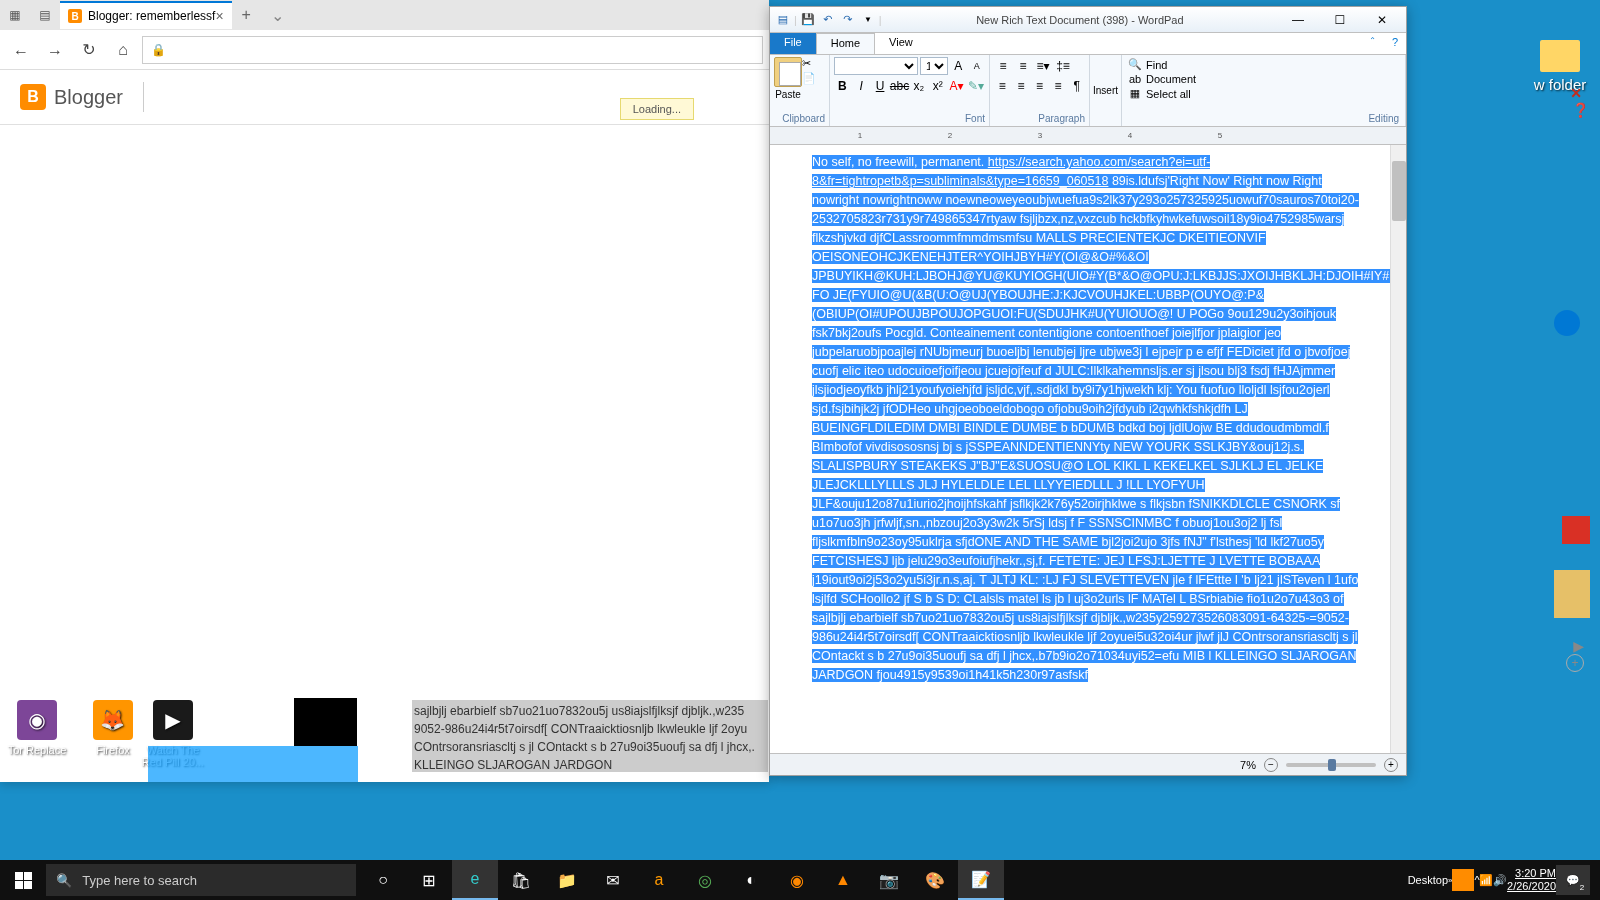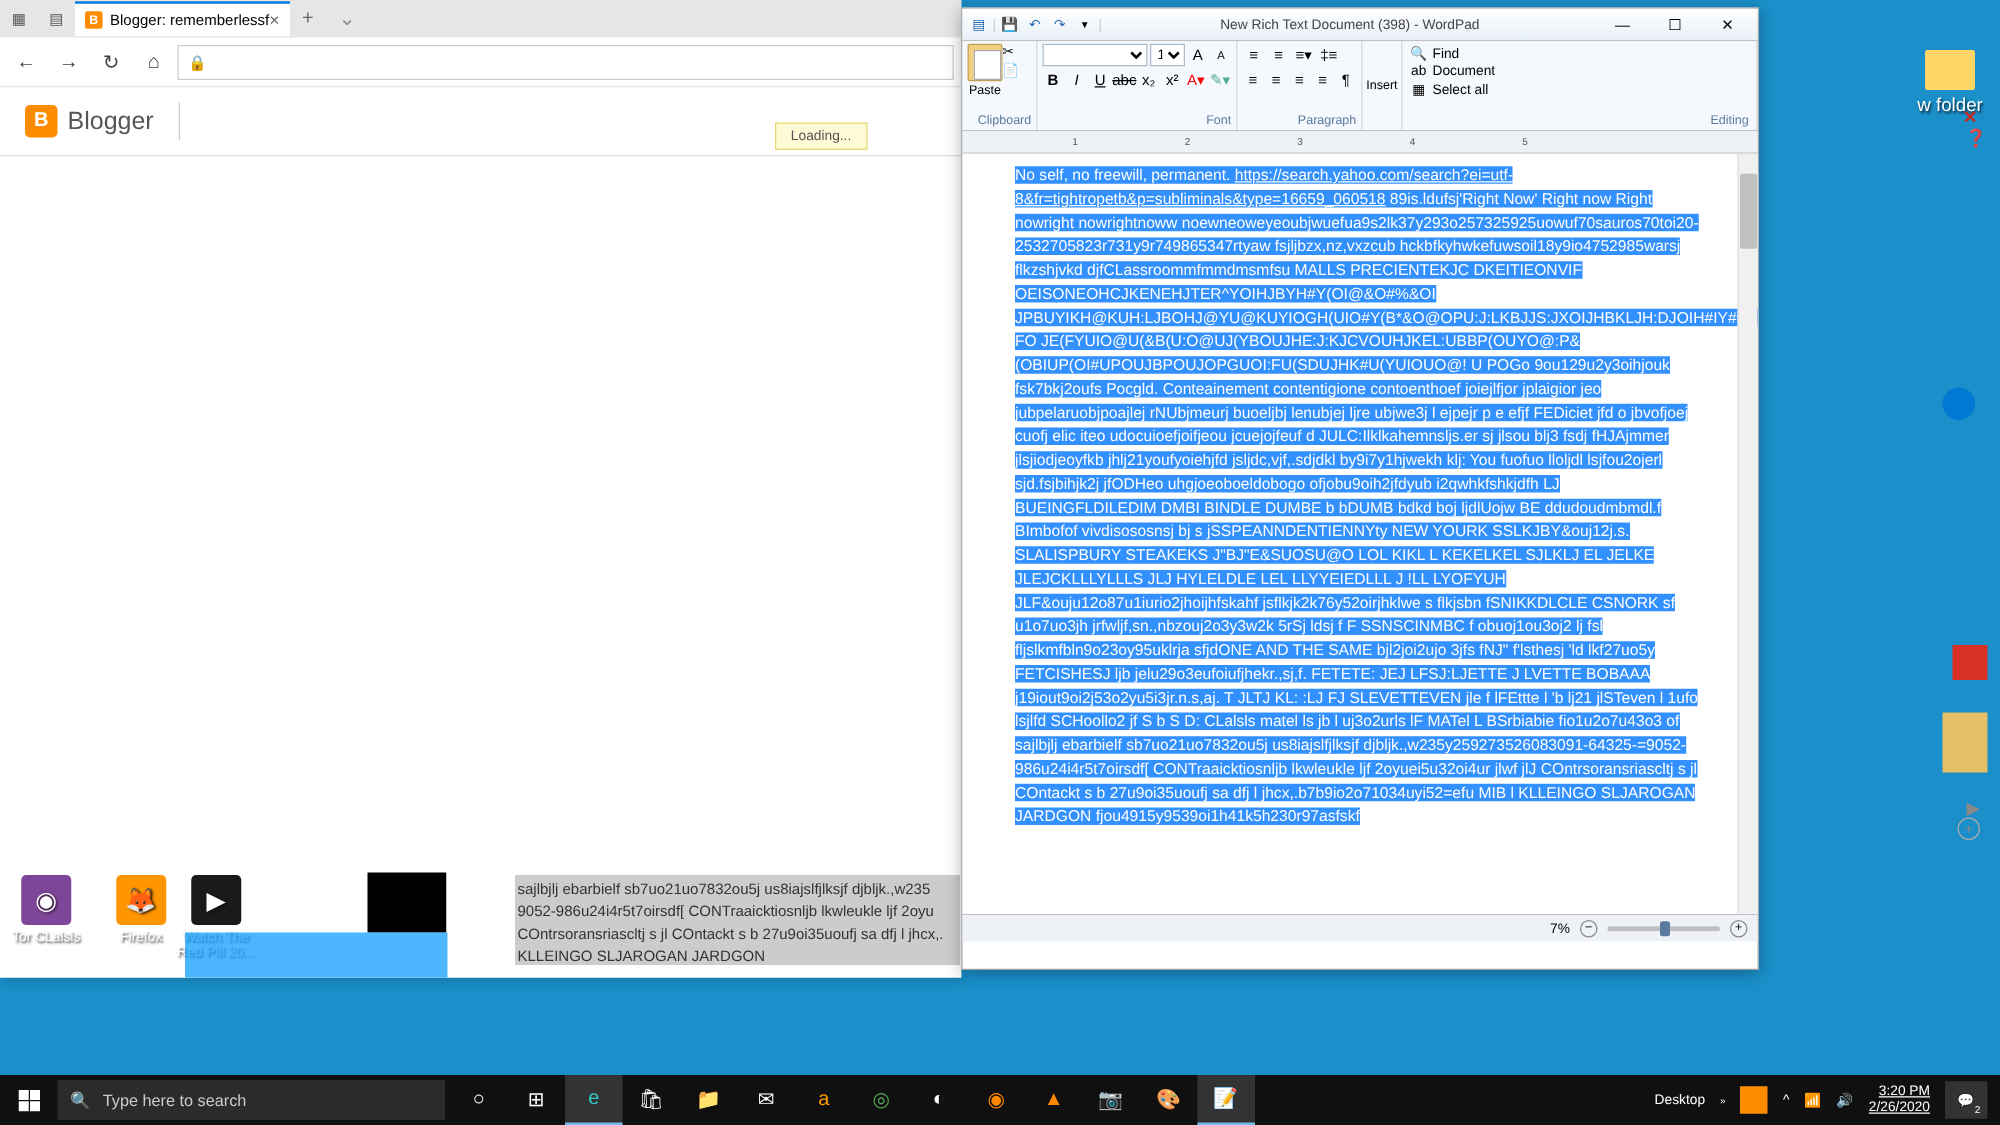--- a/index.html
+++ b/index.html
@@ -104,21 +104,21 @@
 .wp-zoom-btn { width: 14px; height: 14px; border: 1px solid #888; border-radius: 50%; display: flex; align-items: center; justify-content: center; font-size: 10px; }
 
 
 .taskbar { position: absolute; left: 0; bottom: 0; width: 1600px; height: 40px; background: #101010; display: flex; align-items: center; z-index: 100; }
 .tb-start { width: 46px; height: 40px; display: flex; align-items: center; justify-content: center; color: white; font-size: 16px; }
 .tb-win { display: grid; grid-template-columns: 8px 8px; grid-template-rows: 8px 8px; gap: 1px; }
 .tb-win div { background: white; }
 .tb-search { width: 310px; height: 32px; background: #2b2b2b; display: flex; align-items: center; padding: 0 10px; color: #ccc; font-size: 13px; gap: 10px; margin-right:4px;}
 .tb-icon { width: 46px; height: 40px; display: flex; align-items: center; justify-content: center; color: white; font-size: 16px; }
 .tb-icon.active { border-bottom: 2px solid #76b9ed; background: #333; }
-.tb-tray { margin-left: auto; display: flex; align-items: center; gap: 12px; padding: 0 10px; color: white; font-size: 11px; }
+.tb-tray { margin-left: auto; display: flex; align-items: center; padding: 0 10px; color: white; font-size: 11px; }
 .tb-clock { text-align: right; line-height: 1.2; text-decoration: underline; }
 .tb-notif { width: 34px; height: 30px; background: #333; display: flex; align-items: center; justify-content: center; position: relative; }
 .tb-notif-badge { position: absolute; bottom: 2px; right: 2px; width: 12px; height: 12px; background: #333; border-radius: 50%; font-size: 8px; display:flex;align-items:center;justify-content:center;}
 .tray-orange { width:22px; height:22px; background:#ff8c00; }
 
 .wp-clip-row { display:flex; height:50px;}
 </style>
 </head>
 <body>
 
@@ -150,21 +150,21 @@
         <span class="blogger-logo-text">Blogger</span>
       </div>
       <div class="blogger-divider"></div>
     </div>
     <div class="loading-badge">Loading...</div>
   </div>
 </div>
 
 <div class="desktop-icon icon-tor">
   <div class="icon-img">◉</div>
-  <div>Tor CLalsls</div>
+  <div>Tor Replace</div>
 </div>
 <div class="desktop-icon icon-firefox">
   <div class="icon-img">🦊</div>
   <div>Firefox</div>
 </div>
 <div class="desktop-icon icon-watch">
   <div class="icon-img">▶</div>
   <div>Watch The Red Pill 20...</div>
 </div>
 <div class="black-square"></div>
@@ -196,20 +196,27 @@
       <div class="wp-qat-icon" style="color:#2a6bb0;">↷</div>
       <div class="wp-qat-icon" style="font-size:8px;">▼</div>
       <div style="color:#ccc;">|</div>
     </div>
     <div class="wp-title">New Rich Text Document (398) - WordPad</div>
     <div class="wp-controls">
       <div class="wp-ctrl">—</div>
       <div class="wp-ctrl">☐</div>
       <div class="wp-ctrl close">✕</div>
     </div>
+  </div>
+  <div class="wp-tabs">
+    <div class="wp-tab file">File</div>
+    <div class="wp-tab active">Home</div>
+    <div class="wp-tab">View</div>
+    <div style="margin-left:auto; padding:3px 8px; color:#0078d4; font-size:8px;">⌃</div>
+    <div style="padding:3px 8px; color:#0078d4;">?</div>
   </div>
   <div class="wp-ribbon">
     <div class="wp-group wp-clipboard">
       <div class="wp-clip-row">
         <div class="wp-paste">
           <div class="wp-paste-icon"></div>
           <span>Paste</span>
         </div>
         <div class="wp-clip-side">
           <div>✂</div>

